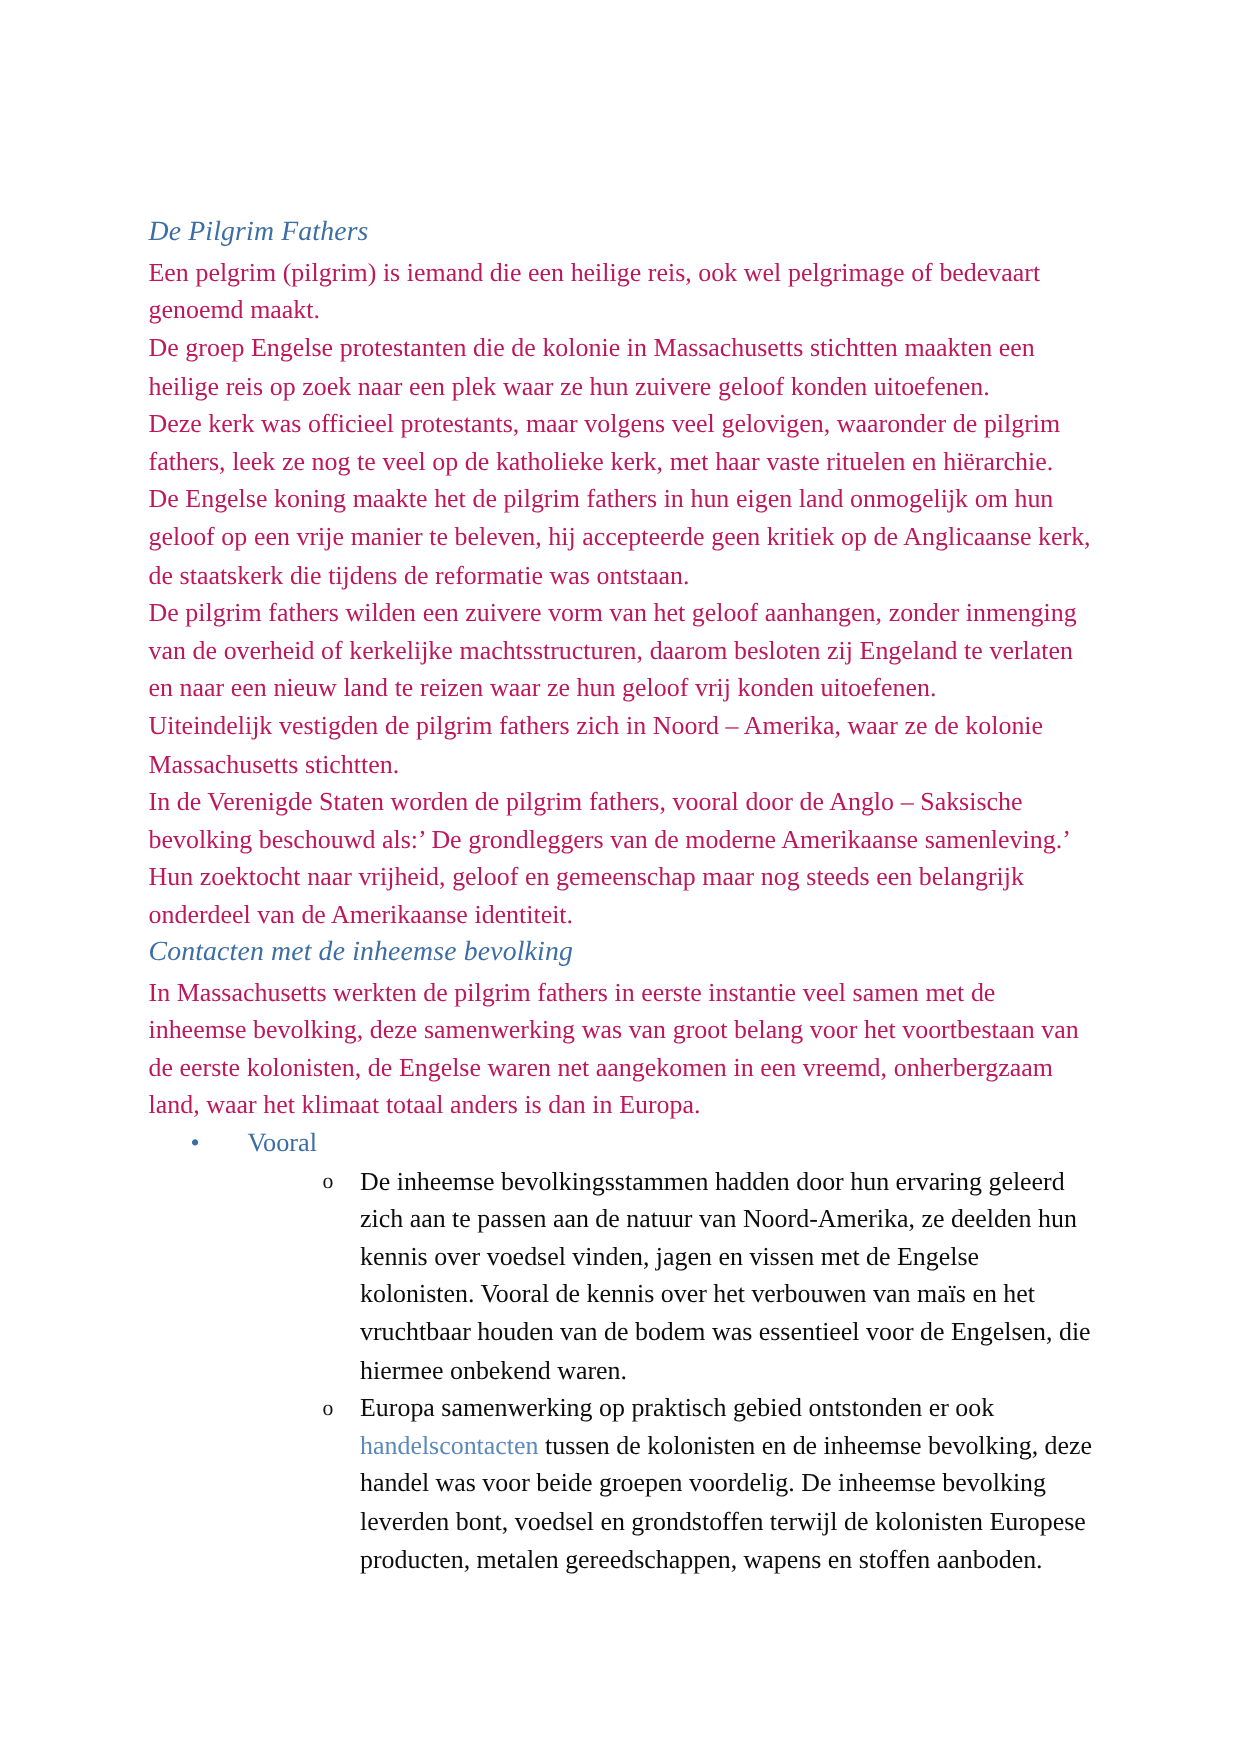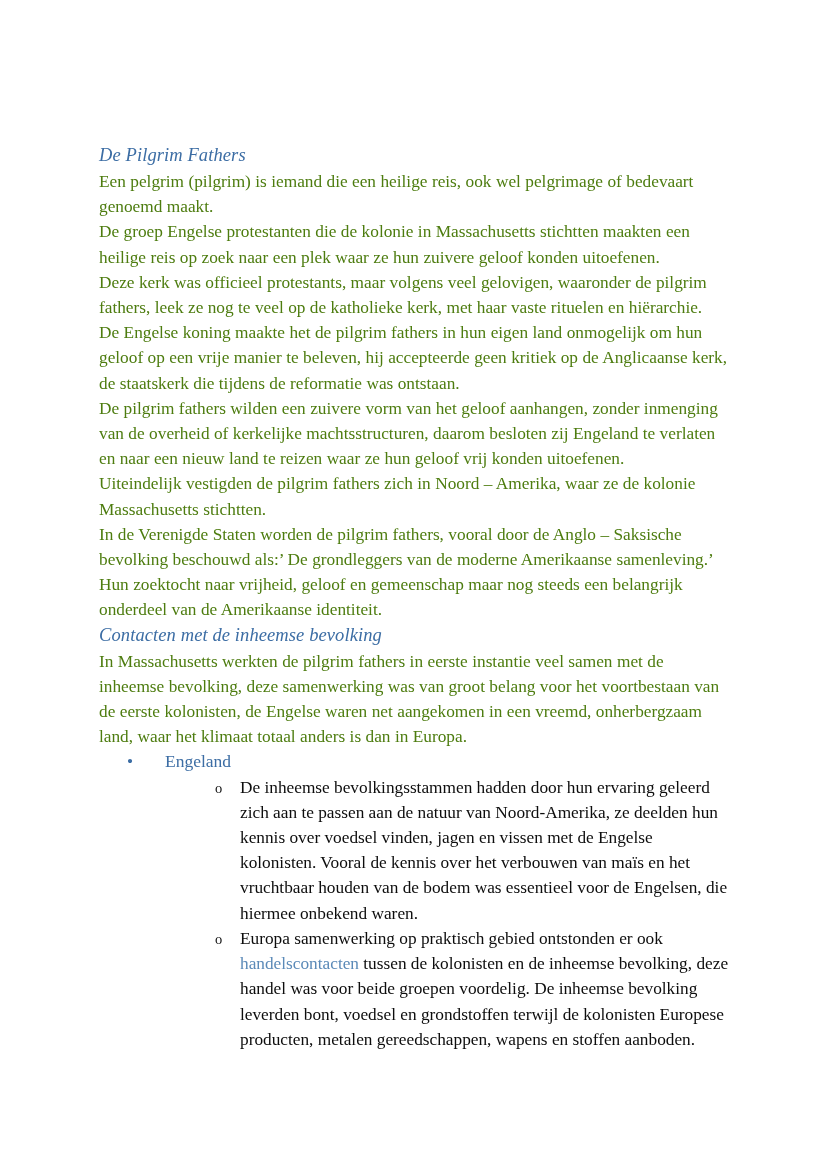--- a/index.html
+++ b/index.html
@@ -46,21 +46,21 @@
   }
 
   .heading-block-2 {
     margin-top: 31px;
   }
 
   p.para {
     font-size: 17.3px;
     line-height: 25.2px;
     margin: 0;
-    color: #4d7c0f;
+    color: #be185d;
     text-align: left;
     word-spacing: 0.1px;
   }
 
   ul.level1 {
     list-style: none;
     margin: 0;
     padding: 0;
   }
   ul.level1 > li.bullet-item {
@@ -130,21 +130,21 @@
     <p class="para">In de Verenigde Staten worden de pilgrim fathers, vooral door de Anglo – Saksische bevolking beschouwd als:’ De grondleggers van de moderne Amerikaanse samenleving.’</p>
     <p class="para">Hun zoektocht naar vrijheid, geloof en gemeenschap maar nog steeds een belangrijk onderdeel van de Amerikaanse identiteit.</p>
 
     <h2 class="heading heading-block-2">Contacten met de inheemse bevolking</h2>
 
     <p class="para">In Massachusetts werkten de pilgrim fathers in eerste instantie veel samen met de inheemse bevolking, deze samenwerking was van groot belang voor het voortbestaan van de eerste kolonisten, de Engelse waren net aangekomen in een vreemd, onherbergzaam land, waar het klimaat totaal anders is dan in Europa.</p>
 
     <ul class="level1">
       <li class="bullet-item">
         <span class="bullet-marker">•</span>
-        <span class="bullet-label">Engeland</span>
+        <span class="bullet-label">Vooral</span>
 
         <ul class="level2">
           <li class="sub-item">
             <span class="sub-marker">o</span>
             <span>De inheemse bevolkingsstammen hadden door hun ervaring geleerd zich aan te passen aan de natuur van Noord-Amerika, ze deelden hun kennis over voedsel vinden, jagen en vissen met de Engelse kolonisten. Vooral de kennis over het verbouwen van maïs en het vruchtbaar houden van de bodem was essentieel voor de Engelsen, die hiermee onbekend waren.</span>
           </li>
           <li class="sub-item">
             <span class="sub-marker">o</span>
             <span>Europa samenwerking op praktisch gebied ontstonden er ook </span><span class="inline-link">handelscontacten</span><span> tussen de kolonisten en de inheemse bevolking, deze handel was voor beide groepen voordelig. De inheemse bevolking leverden bont, voedsel en grondstoffen terwijl de kolonisten Europese producten, metalen gereedschappen, wapens en stoffen aanboden.</span>
           </li>

